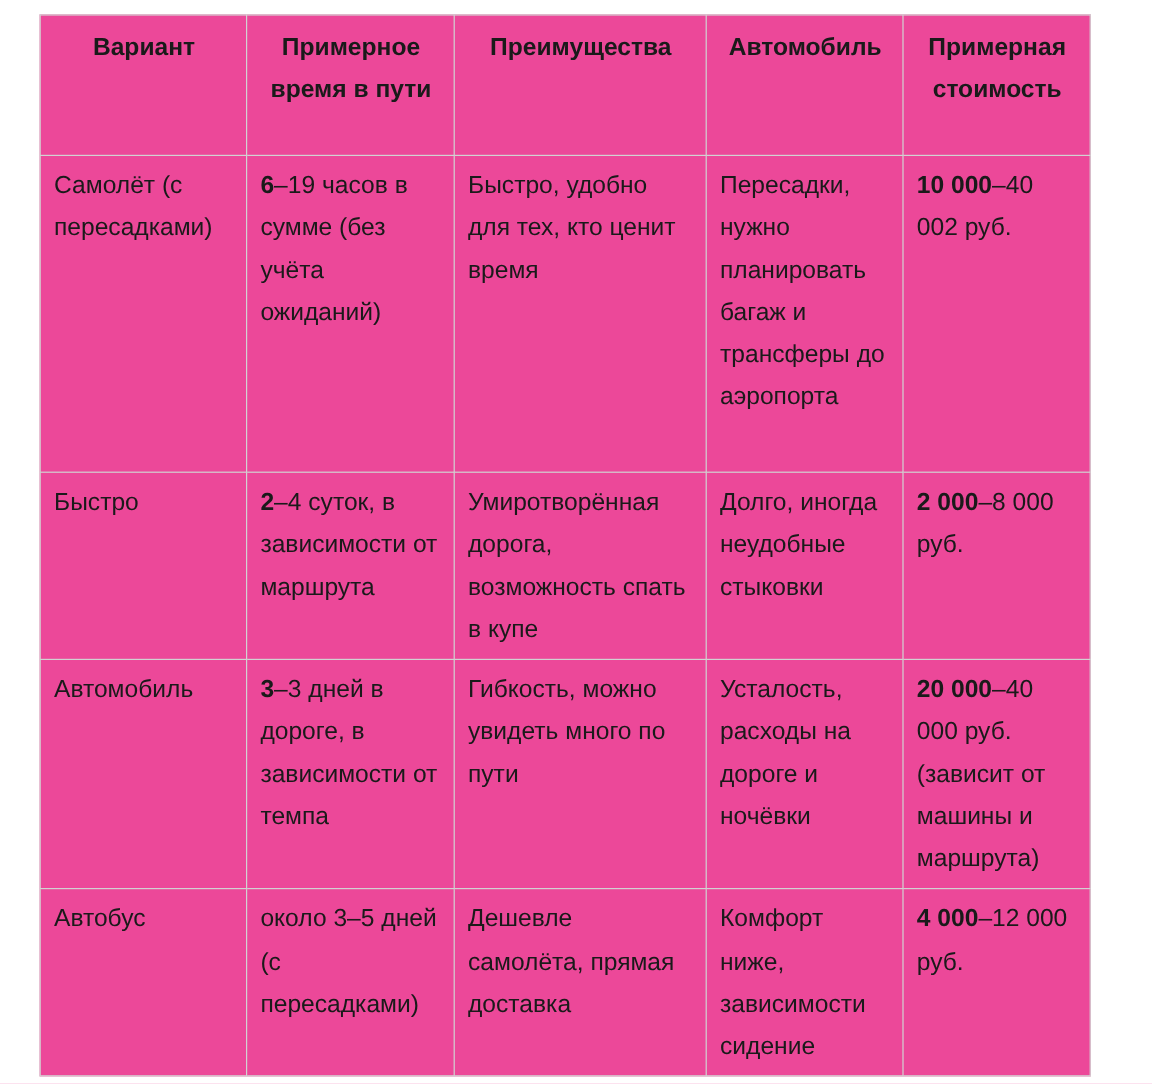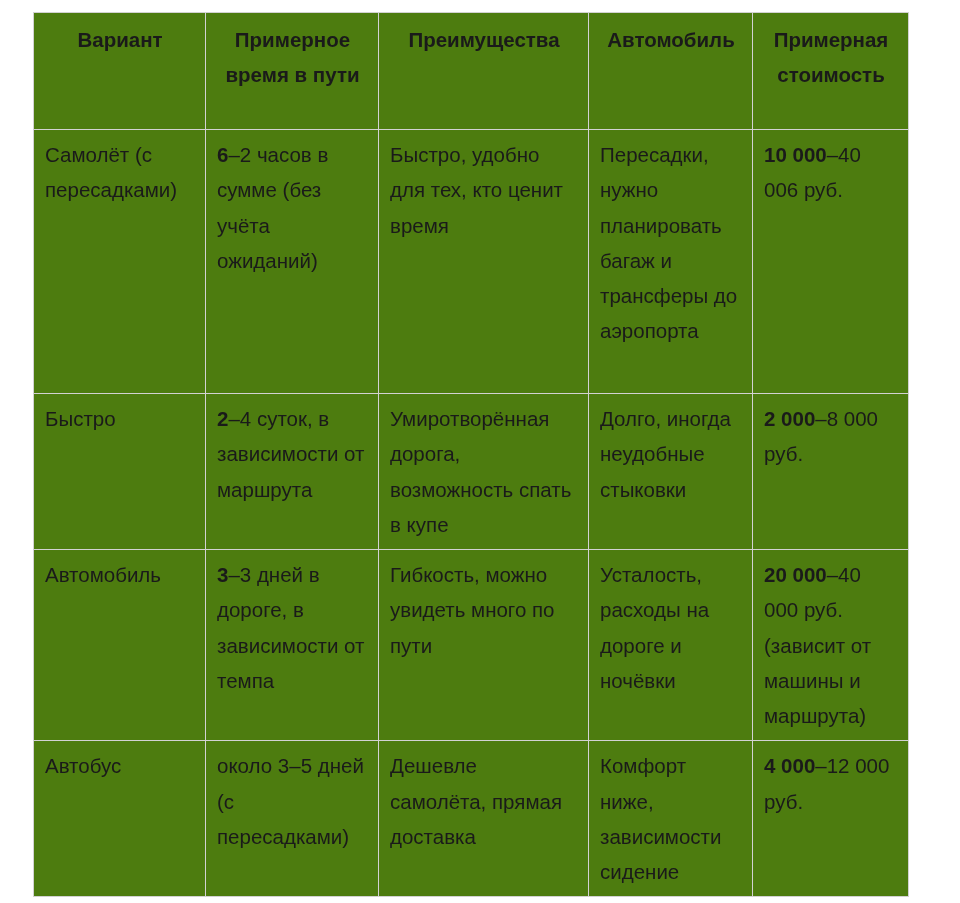--- a/index.html
+++ b/index.html
@@ -20,21 +20,21 @@
     position: absolute;
     left: 33px;
     top: 12px;
     width: 875px;
   }
 
   table.cmp {
     border-collapse: collapse;
     table-layout: fixed;
     width: 875px;
-    background: #4d7c0f;
+    background: #ec4899;
   }
 
   table.cmp col.c0 { width: 172px; }
   table.cmp col.c1 { width: 173px; }
   table.cmp col.c2 { width: 210px; }
   table.cmp col.c3 { width: 164px; }
   table.cmp col.c4 { width: 156px; }
 
   table.cmp th,
   table.cmp td {
@@ -87,24 +87,24 @@
         <th>Примерное время в пути</th>
         <th>Преимущества</th>
         <th>Автомобиль</th>
         <th>Примерная стоимость</th>
       </tr>
     </thead>
     <tbody>
 
       <tr data-row="0">
         <td><span>Самолёт (с пересадками)</span></td>
-        <td><span class="lead">6</span><span>–2 часов в сумме (без учёта ожиданий)</span></td>
+        <td><span class="lead">6</span><span>–19 часов в сумме (без учёта ожиданий)</span></td>
         <td><span>Быстро, удобно для тех, кто ценит время</span></td>
         <td><span>Пересадки, нужно планировать багаж и трансферы до аэропорта</span></td>
-        <td><span class="lead">10 000</span><span>–40 006 руб.</span></td>
+        <td><span class="lead">10 000</span><span>–40 002 руб.</span></td>
       </tr>
 
       <tr data-row="1">
         <td><span>Быстро</span></td>
         <td><span class="lead">2</span><span>–4 суток, в зависимости от маршрута</span></td>
         <td><span>Умиротворённая дорога, возможность спать в купе</span></td>
         <td><span>Долго, иногда неудобные стыковки</span></td>
         <td><span class="lead">2 000</span><span>–8 000 руб.</span></td>
       </tr>
 

